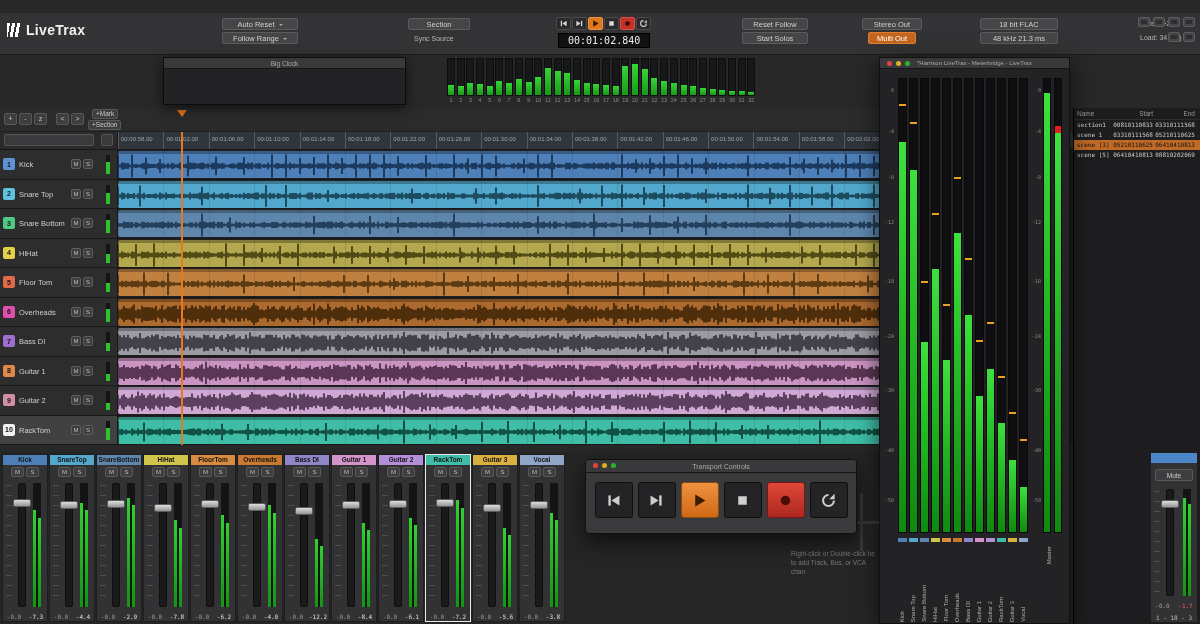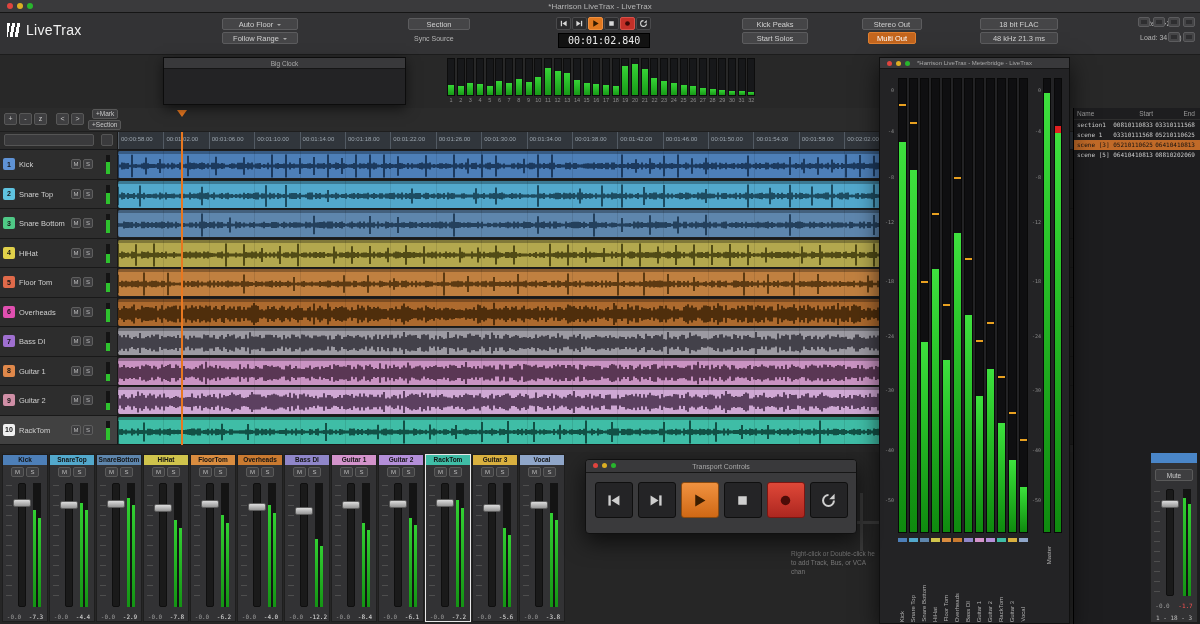--- a/index.html
+++ b/index.html
@@ -12,21 +12,21 @@
 .dots{position:absolute;left:7px;top:3px;display:flex;gap:4px;}
 .dot{width:6px;height:6px;border-radius:50%;}
 .dot.r{background:#e0443e;}.dot.y{background:#dcb columnist}
 .dot.y{background:#dcae23;}.dot.g{background:#28b52d;}
 .sdots .dot{width:5px;height:5px;}
 
 
 .toolbar{position:absolute;left:0;top:13px;width:1200px;height:42px;background:#333335;border-bottom:1px solid #1c1c1c;}
 .logo{position:absolute;left:7px;top:9px;display:flex;align-items:center;gap:4px;}
 .logo-icon{width:15px;height:14px;background:linear-gradient(100deg,#fff 0 3px,transparent 3px 5px,#fff 5px 8px,transparent 8px 10px,#fff 10px 13px,transparent 13px);}
-.logo-text{font-size:14px;font-weight:normal;color:#f0f0f0;letter-spacing:.3px;}
+.logo-text{font-size:14px;font-weight:bold;color:#f0f0f0;letter-spacing:.3px;}
 .btn{position:absolute;background:#454547;border:1px solid #5c5c5e;border-radius:2px;color:#d0d0d0;font-size:7.5px;height:12px;display:inline-flex;align-items:center;justify-content:center;padding:0 6px;white-space:nowrap;}
 .btn .caret{width:0;height:0;border:2.5px solid transparent;border-top-color:#aaa;margin-left:4px;margin-top:3px;}
 .btn.orange{background:#c4661e;border-color:#e08030;color:#fff;}
 .tb-label{position:absolute;font-size:7px;color:#b5b5b5;white-space:nowrap;}
 .time-box{position:absolute;background:#121212;border:1px solid #000;color:#ededed;font-family:"DejaVu Sans Mono",monospace;font-size:10px;height:15px;line-height:13px;padding:0 9px;}
 .mini-transport{position:absolute;left:556px;top:4px;display:flex;gap:1px;}
 .mtb{width:15px;height:13px;background:#2a2a2c;border:1px solid #4a4a4c;border-radius:2px;display:flex;align-items:center;justify-content:center;color:#d8d8d8;}
 .mtb svg{width:9px;height:9px;fill:currentColor;}
 .mtb.on-play{background:#e07820;border-color:#f09040;color:#331a00;}
 .mtb.on-rec{background:#c23028;border-color:#d85048;color:#3c0806;}
@@ -151,36 +151,28 @@
 .mute-btn{margin:6px auto 0;width:38px;height:12px;background:#3e3e40;border:1px solid #5a5a5a;border-radius:2px;font-size:6.5px;color:#ccc;text-align:center;line-height:11px;}
 .mstrip .sbody{top:34px;bottom:24px;}
 .mstrip .sdb{bottom:13px;}
 .mrange{position:absolute;bottom:1px;left:0;right:0;text-align:center;font-size:6px;color:#bdbdbd;font-family:"DejaVu Sans Mono",monospace;}
 </style>
 </head>
 <body>
 
 <div id="app">
 
-  <div class="titlebar">
-    <div class="dots">
-      <span class="dot r"></span>
-      <span class="dot y"></span>
-      <span class="dot g"></span>
-    </div>
-    <span>*Harrison LiveTrax - LiveTrax</span>
-  </div>
 
   <div class="toolbar">
     <div class="logo">
       <span class="logo-icon"></span>
       <span class="logo-text">LiveTrax</span>
     </div>
     <button class="btn" style="left:222px;top:5px;width:76px;">
-        <span>Auto Floor</span>
+        <span>Auto Reset</span>
         <i class="caret"></i>
       </button>
     <button class="btn" style="left:222px;top:19px;width:76px;">
         <span>Follow Range</span>
         <i class="caret"></i>
       </button>
     <button class="btn" style="left:408px;top:5px;width:62px;">
         <span>Section</span>
       </button>
     <span class="tb-label" style="left:414px;top:22px;">Sync Source</span>
@@ -216,21 +208,21 @@
       <span class="mtb">
           <svg viewBox="0 0 10 10">
             <path d="M5 1.8A3.2 3.2 0 1 0 8.2 5" fill="none" stroke="currentColor" stroke-width="1.2"></path>
             <path d="M8.6 1v3.2H5.4z"></path>
           </svg>
         </span>
     </div>
     <span class="time-box" style="left:558px;top:20px;">00:01:02.840</span>
 
     <button class="btn" style="left:742px;top:5px;width:66px;">
-        <span>Kick Peaks</span>
+        <span>Reset Follow</span>
       </button>
     <button class="btn" style="left:742px;top:19px;width:66px;">
         <span>Start Solos</span>
       </button>
     <button class="btn" style="left:862px;top:5px;width:60px;">
         <span>Stereo Out</span>
       </button>
     <button class="btn orange" style="left:868px;top:19px;width:48px;">
         <span>Multi Out</span>
       </button>

